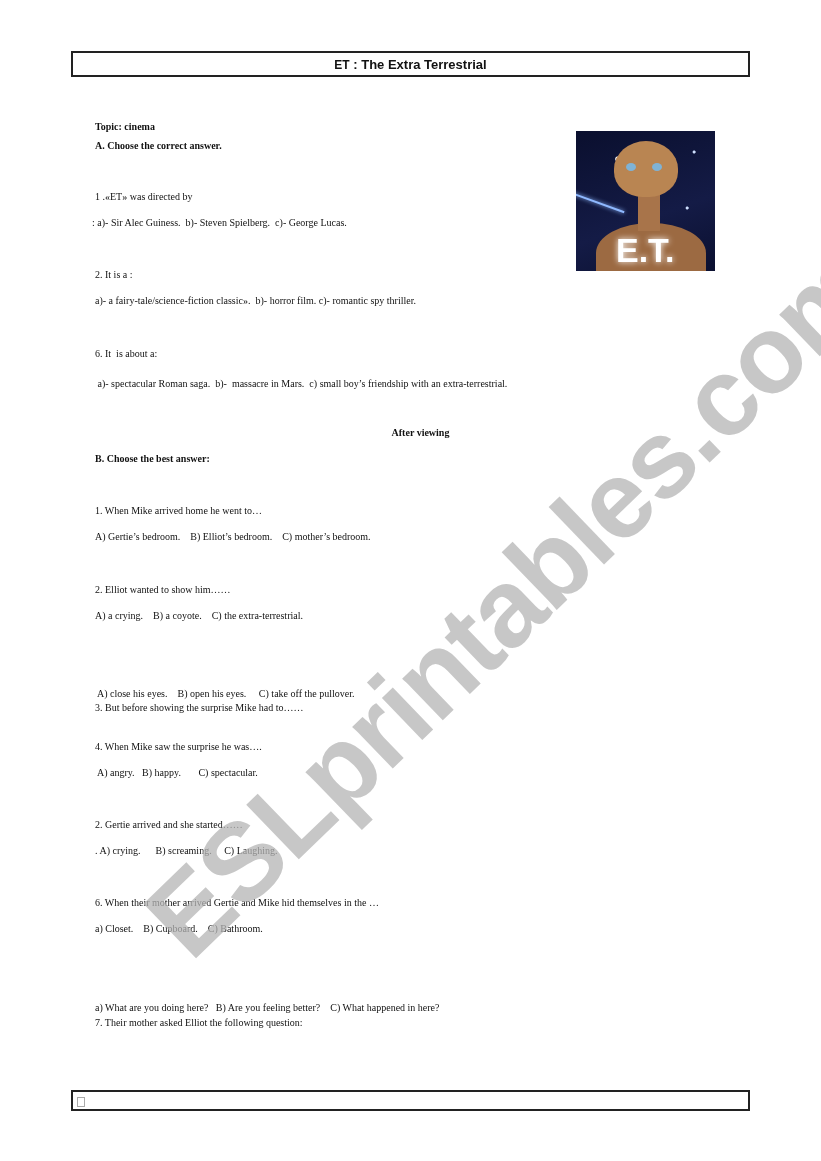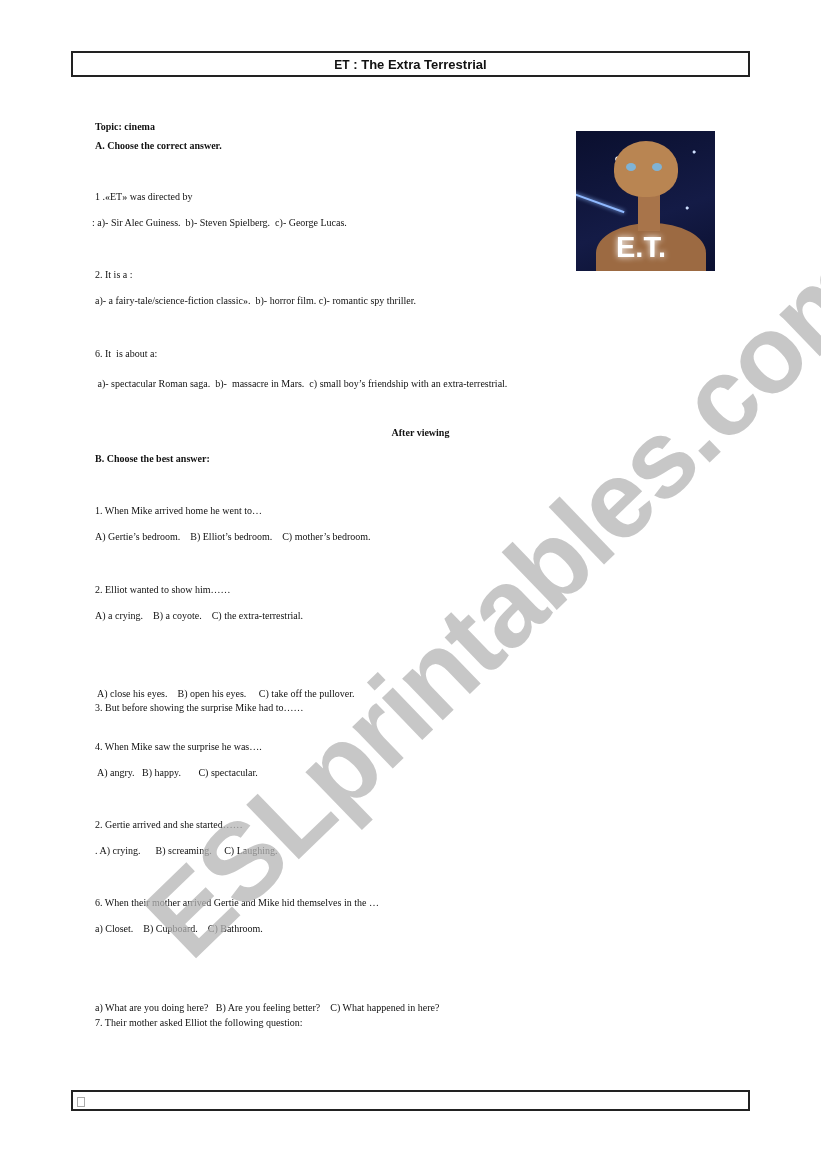--- a/index.html
+++ b/index.html
@@ -23,21 +23,21 @@
                           radial-gradient(circle at 80% 55%, #cfe0ff 0 1px, transparent 2px),
                           linear-gradient(160deg, #0a0f2e, #141b46 60%, #0b1030);
               overflow:hidden; }
   .et-head { position:absolute; left:38px; top:10px; width:64px; height:56px;
              background:#b98552; border-radius:50% 50% 45% 45%; }
   .et-eye { position:absolute; top:22px; width:10px; height:8px; border-radius:50%; background:#7fb3d6; }
   .et-neck { position:absolute; left:62px; top:60px; width:22px; height:40px; background:#a8744a; }
   .et-body { position:absolute; left:20px; top:92px; width:110px; height:60px; background:#9c6a42;
              border-radius:50% 50% 0 0; }
   .et-label { position:absolute; left:40px; top:100px; font-family:"Liberation Sans", sans-serif;
-              font-size:29px; font-weight:bold; color:#ffffff; text-shadow:0 0 6px #fff; }
+              font-size:34px; font-weight:bold; color:#ffffff; text-shadow:0 0 6px #fff; }
   .et-streak { position:absolute; left:-10px; top:70px; width:60px; height:2px; background:#8fb9ff;
                transform:rotate(20deg); box-shadow:0 0 4px #8fb9ff; }
   .watermark { position:absolute; left:40px; top:530px; font-family:"Liberation Sans", sans-serif;
                font-weight:bold; font-size:110px; color:rgba(180,180,180,0.75);
                transform:rotate(-44deg); transform-origin:left top; white-space:nowrap;
                pointer-events:none; letter-spacing:-2px; }
 </style>
 </head>
 <body>
 

